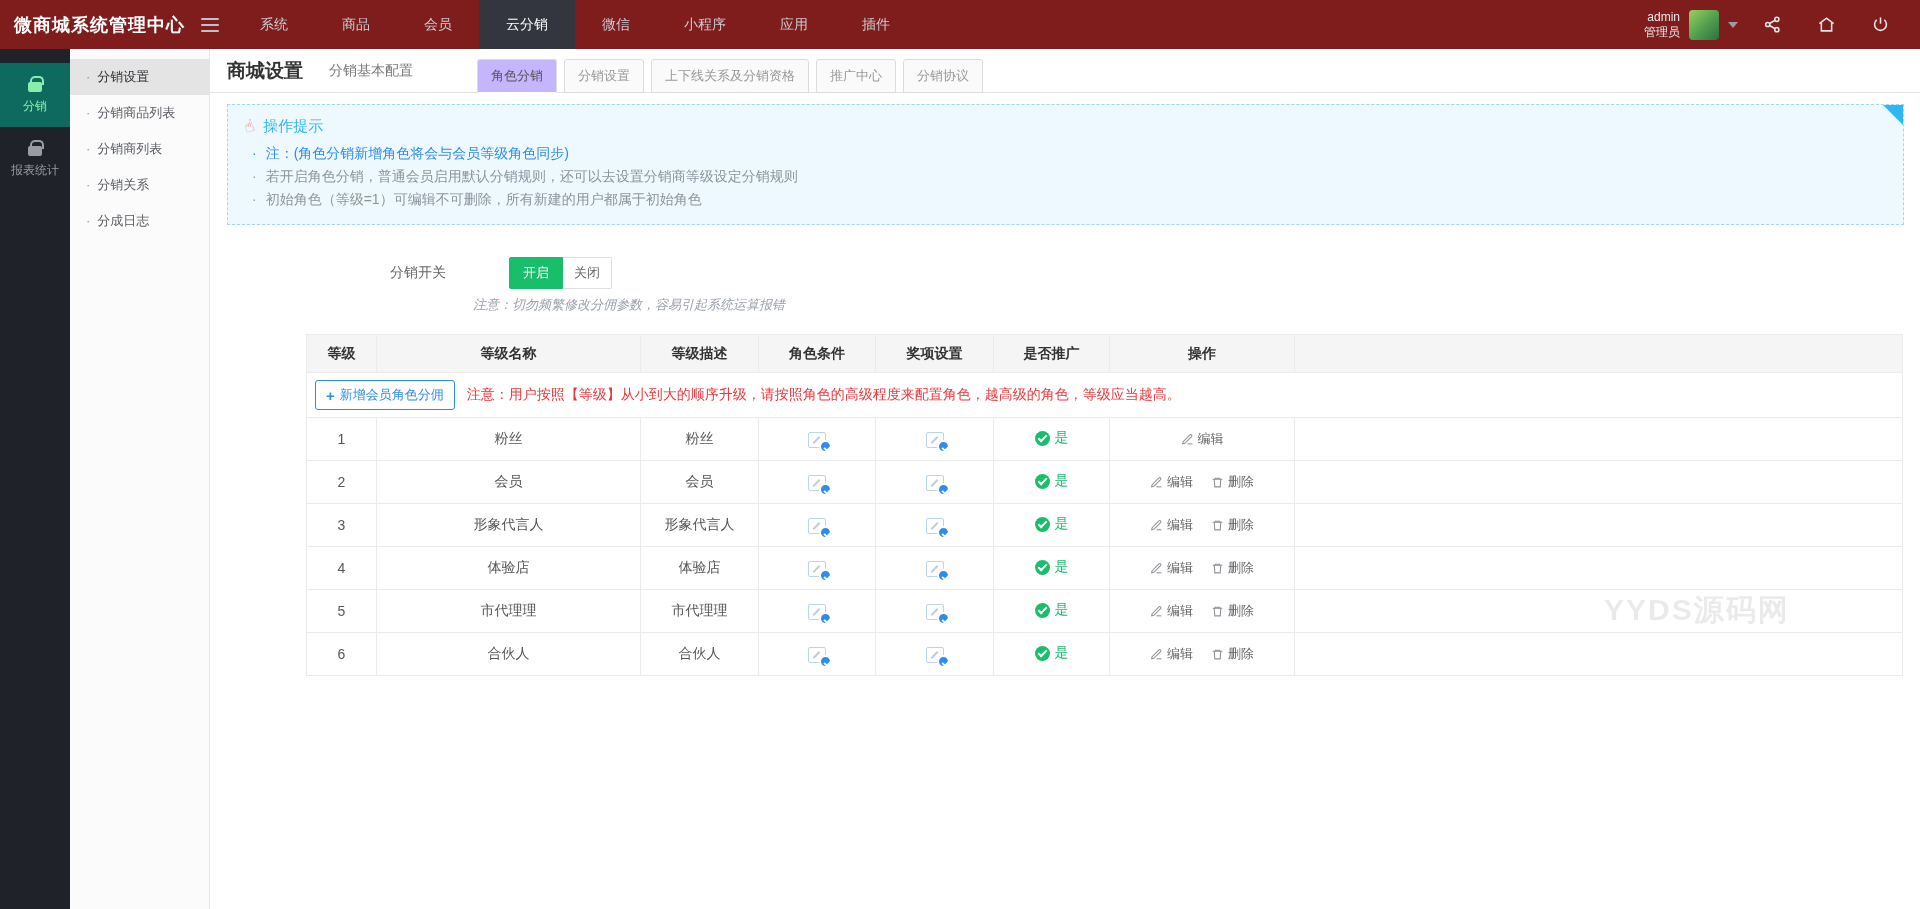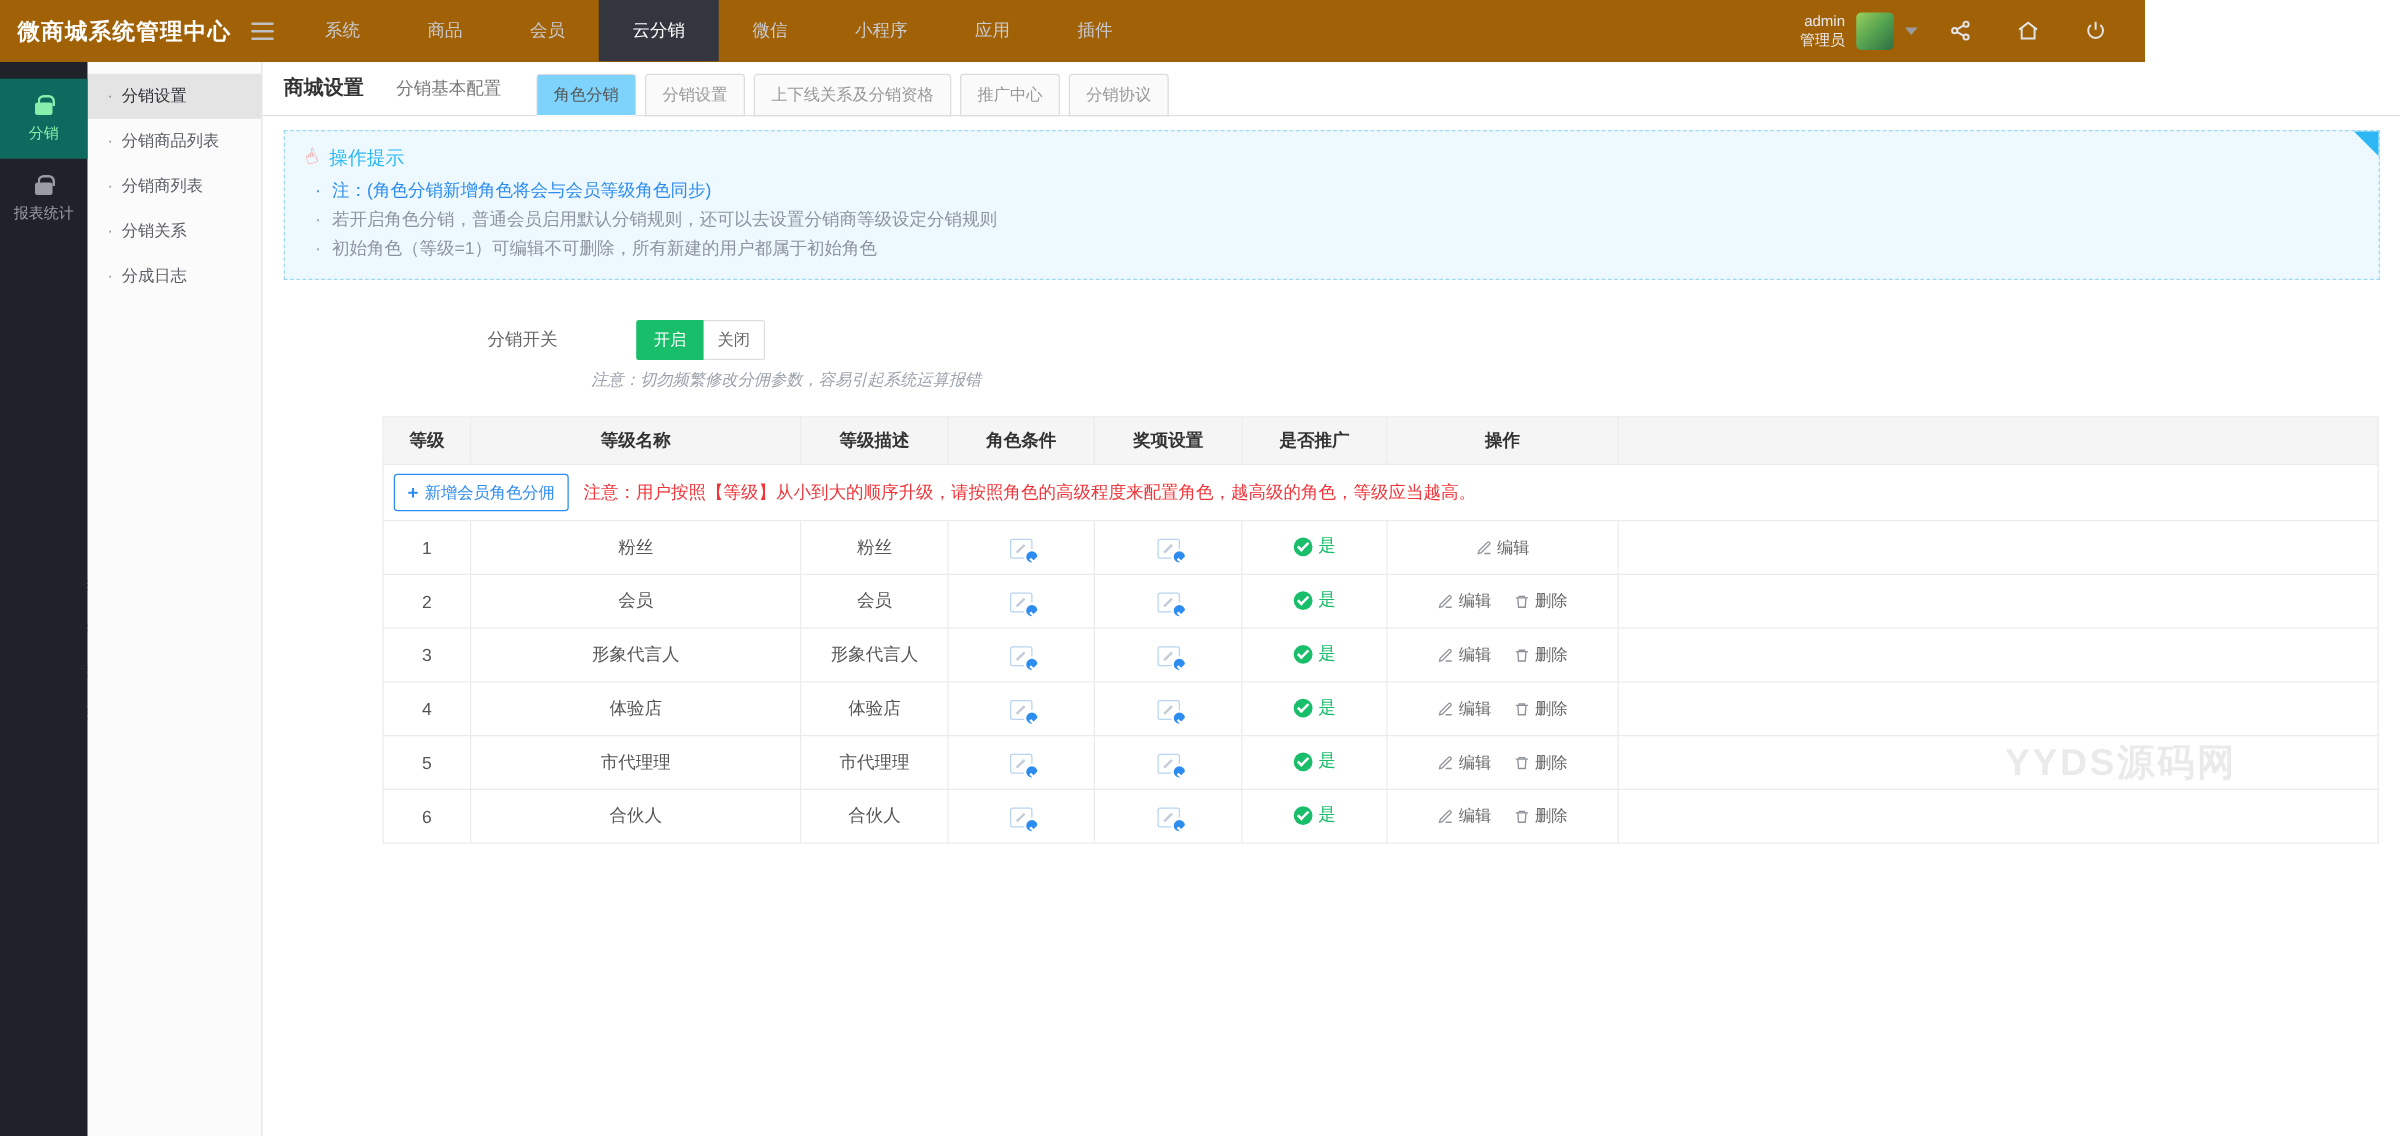--- a/index.html
+++ b/index.html
@@ -1,20 +1,20 @@
 <!DOCTYPE html>
 <html><head>
 <meta charset="utf-8">
 <style>
   * { margin:0; padding:0; box-sizing:border-box; }
   html,body { width:1920px; height:909px; overflow:hidden; background:#fff;
     font-family:"Liberation Sans","DejaVu Sans",sans-serif; }
 
   
-  .topbar { position:fixed; left:0; top:0; width:1716px; height:49px; background:#a16207;
+  .topbar { position:fixed; left:0; top:0; width:1920px; height:49px; background:#7f1d1d;
     display:flex; align-items:center; z-index:30; }
   .brand { color:#fff; font-size:18px; font-weight:700; padding:0 14px 0 14px; letter-spacing:1px; }
   .hamburger { width:18px; height:14px; margin:0 14px 0 2px; display:flex; flex-direction:column; justify-content:space-between; cursor:pointer; }
   .hamburger span { display:block; height:2px; background:#bfc1c6; border-radius:1px; }
   .topmenu { display:flex; height:49px; }
   .topmenu .titem { color:#c9cbd1; font-size:14px; line-height:49px; padding:0 27px; cursor:pointer; }
   .topmenu .titem.active { background:#34363f; color:#fff; }
   .top-right { margin-left:auto; display:flex; align-items:center; gap:14px; padding-right:20px; }
   .userbox { display:flex; align-items:center; gap:9px; cursor:pointer; }
   .usertxt { text-align:right; color:#e8e9ec; font-size:12px; line-height:1.25; }
@@ -36,26 +36,26 @@
   
   .sidebar { position:fixed; left:70px; top:49px; bottom:0; width:140px; background:#fbfbfb;
     border-right:1px solid #e5e5e5; z-index:10; padding-top:10px; }
   .side-item { height:36px; line-height:36px; padding-left:16px; font-size:13px; color:#5a5d63; cursor:pointer; white-space:nowrap; }
   .side-item::before { content:"·"; margin-right:7px; color:#8b8e94; }
   .side-item.active { background:#e4e4e4; color:#2f3136; }
 
   
   .main { position:absolute; left:210px; top:49px; right:0; bottom:0; background:#fff; }
   .page-head { height:44px; border-bottom:1px solid #e2e2e2; display:flex; align-items:center; padding:0 17px; background:#fff; }
-  .page-title { font-size:16px; font-weight:700; color:#333; }
+  .page-title { font-size:19px; font-weight:700; color:#333; }
   .basic-tab { font-size:14px; color:#777; margin-left:26px; cursor:pointer; }
   .tabs { display:flex; gap:7px; margin-left:28px; align-self:flex-end; margin-bottom:-1px; }
   .tab { padding:7px 13px 7px; border:1px solid #dcdcdc; border-radius:3px 3px 0 0; background:#fafafa;
     color:#999; font-size:13px; cursor:pointer; white-space:nowrap; }
-  .tab.active { background:#7dd3fc; color:#555; border-bottom-color:#fff; }
+  .tab.active { background:#c4b5fd; color:#555; border-bottom-color:#fff;margin-left:36px; }
 
   .content { padding:11px 16px 0 17px; }
 
   
   .tips { position:relative; background:#edf9fe; border:1px dashed #9fd9ef; padding:9px 16px 13px; overflow:hidden; }
   .tips-corner { position:absolute; top:0; right:0; width:0; height:0;
     border-top:20px solid #2db7f5; border-left:20px solid transparent; }
   .tips-title { display:flex; align-items:center; gap:9px; padding:2px 0 5px; }
   .hand-icon { color:#ff7a7a; font-size:17px; transform:rotate(-18deg); }
   .tips-title b { color:#2db7f5; font-size:15px; font-weight:400; }

